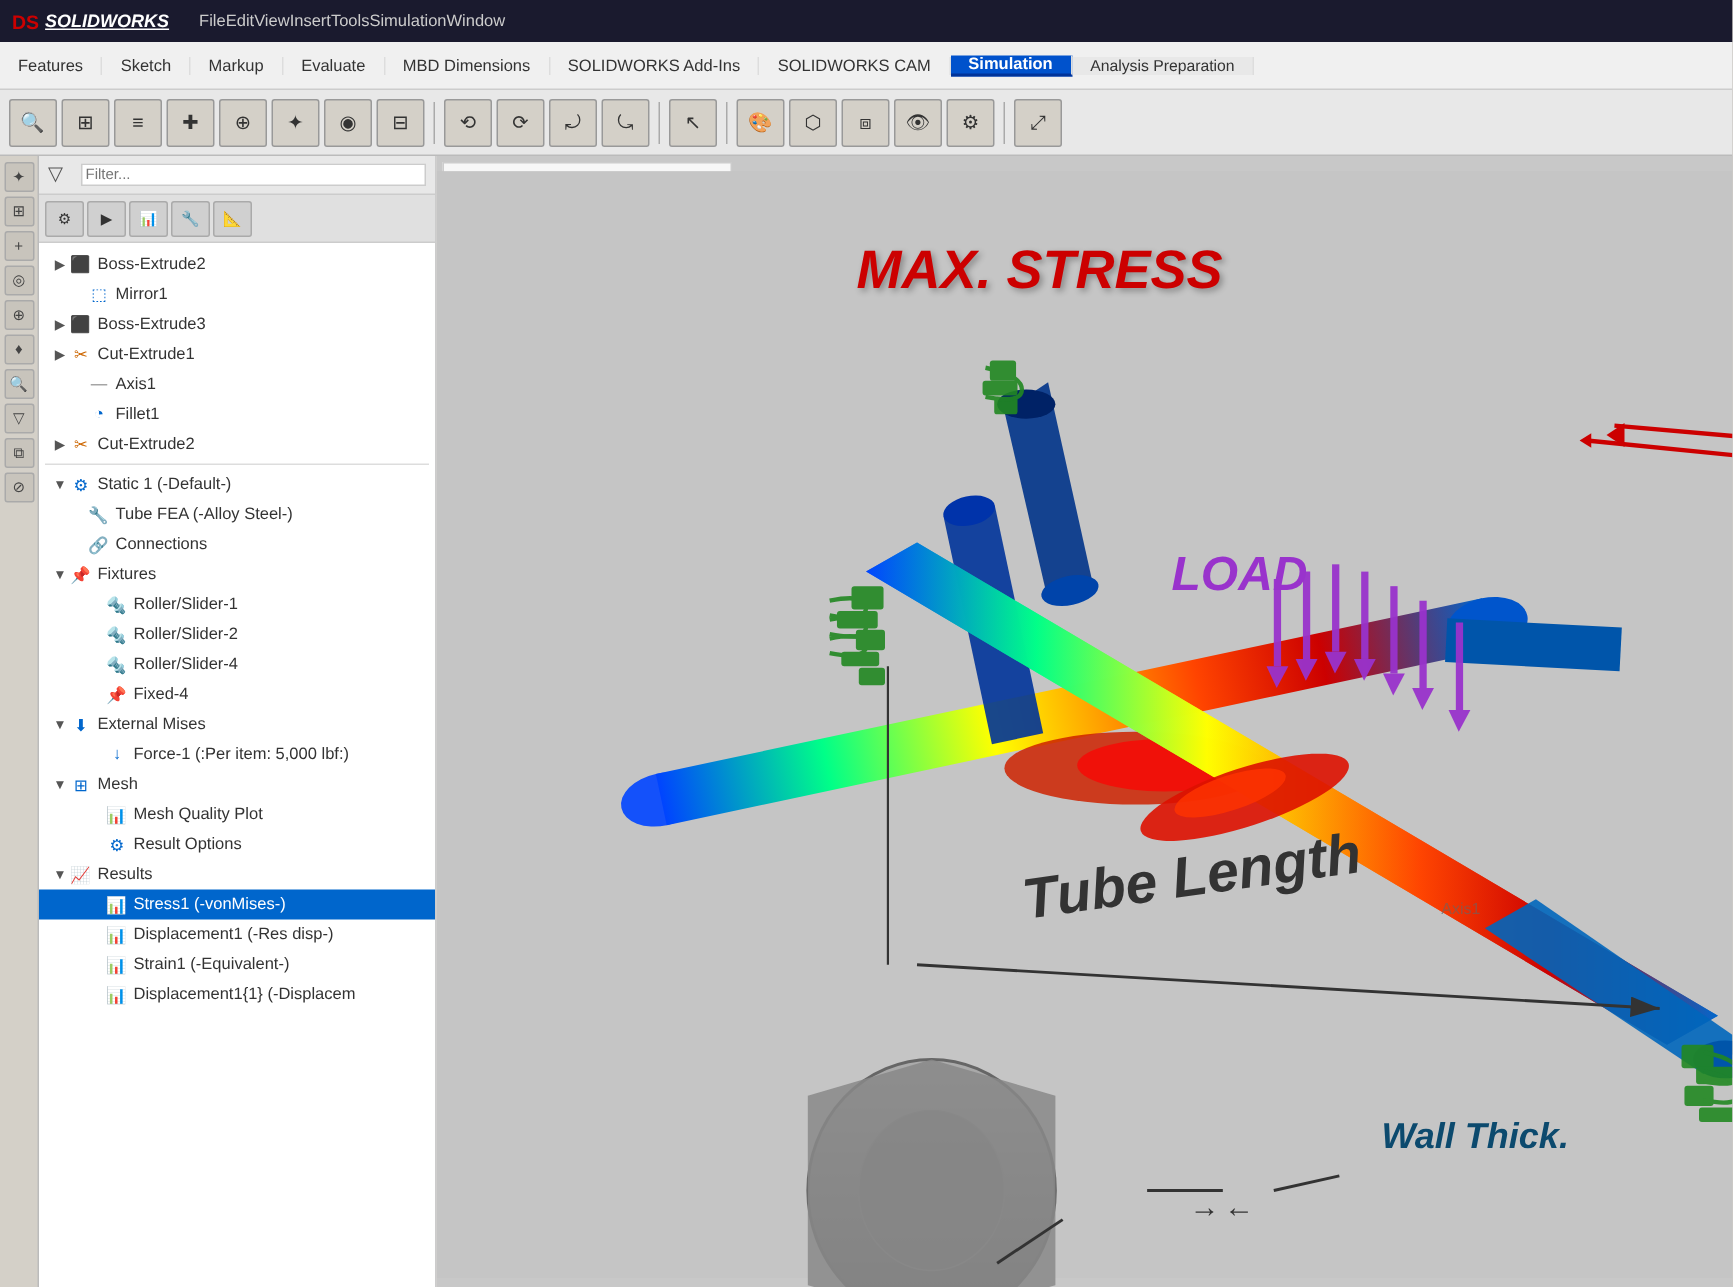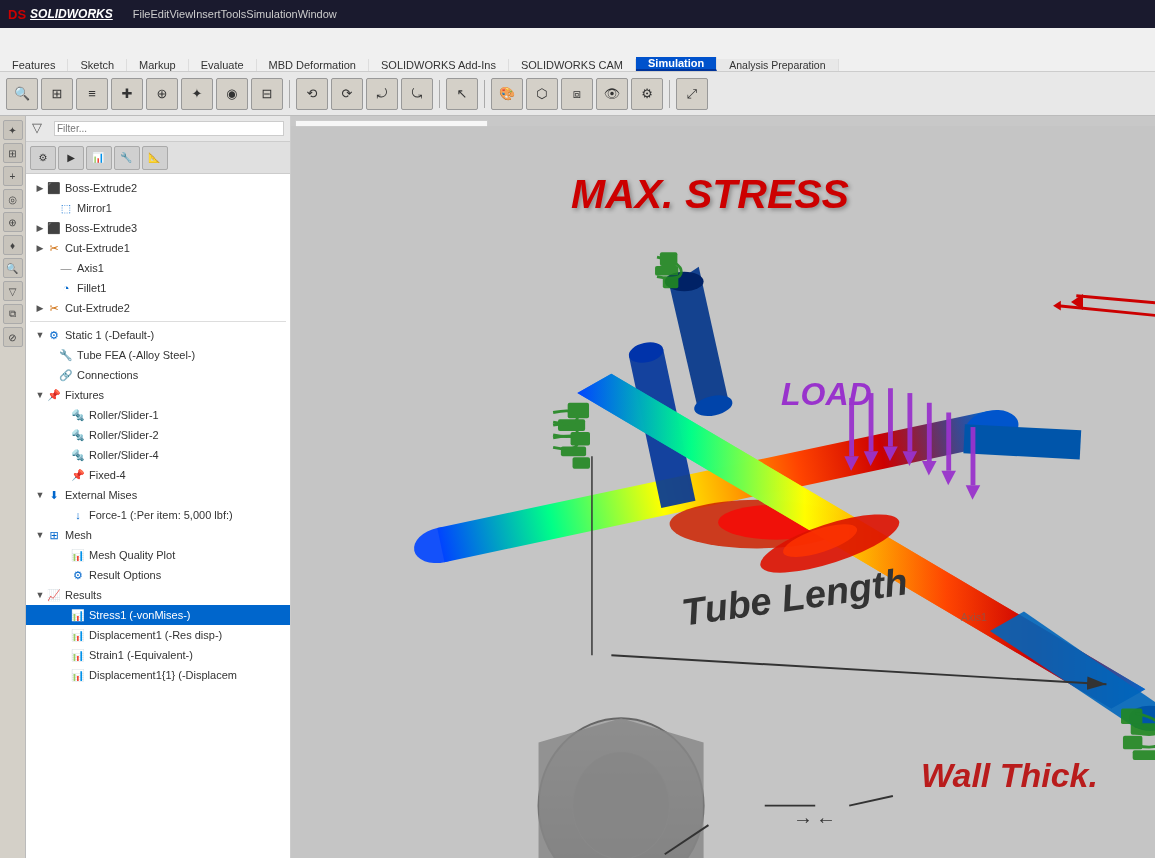--- a/index.html
+++ b/index.html
@@ -7,21 +7,21 @@
 
     
     #titlebar { height: 28px; background: #1a1a2e; display: flex; align-items: center; padding: 0 8px; gap: 8px; }
     #titlebar .logo { color: white; font-weight: bold; font-size: 12px; display: flex; align-items: center; gap: 4px; }
     .logo-sw { color: #cc0000; font-weight: bold; font-size: 13px; }
     .logo-text { color: white; font-size: 12px; font-style: italic; text-decoration: underline; }
     #titlebar .menu-items { display: flex; margin-left: 12px; }
     .menu-item { color: #cccccc; font-size: 11px; cursor: pointer; }
 
     
-    #ribbon { height: 44px; background: #f0f0f0; border-bottom: 1px solid #ccc; display: flex; align-items: flex-end; }
+    #ribbon { height: 32px; background: #f0f0f0; border-bottom: 1px solid #ccc; display: flex; align-items: center; }
     .ribbon-tab { padding: 0 12px; display: flex; align-items: center; font-size: 11px; color: #333; cursor: pointer; border-right: 1px solid #ddd; }
     .ribbon-tab.active { background: white; color: #003399; border-bottom: 2px solid #003399; font-weight: bold; }
     .ribbon-tab.simulation { background: #0052cc; color: white; }
     .ribbon-tab.analysis-prep { background: #e8e8e8; color: #333; font-size: 10.5px; }
 
     
     #top-toolbar { height: 44px; background: #e8e8e8; border-bottom: 1px solid #bbb; display: flex; align-items: center; padding: 0 6px; gap: 3px; }
     .toolbar-btn { width: 32px; height: 32px; background: #d4d0c8; border: 1px solid #999; border-radius: 2px; display: flex; align-items: center; justify-content: center; cursor: pointer; color: #333; font-size: 13px; }
     .toolbar-sep { width: 1px; height: 28px; background: #aaa; margin: 0 3px; }
 
@@ -56,24 +56,24 @@
     #model-info { position: absolute; top: 4px; left: 4px; background: rgba(255,255,255,0.85); padding: 4px 8px; font-size: 10.5px; line-height: 1.5; color: #333; border: 1px solid #ccc; }
 
     
     #color-legend { position: absolute; top: 80px; right: 20px; width: 100px; }
     .legend-title { font-size: 11px; color: #333; margin-bottom: 3px; text-align: center; font-weight: bold; }
     .legend-bar { width: 30px; height: 240px; background: linear-gradient(to bottom, #8b0000, #cc0000, #ff4400, #ff8800, #ffcc00, #ffff00, #ccff00, #88ff00, #00ff00, #00ffcc, #00ccff, #0088ff, #0044ff, #0000cc, #000066); margin: 0 auto; position: relative; }
     .yield-line { margin-top: 8px; display: flex; align-items: center; font-size: 10px; color: #333; }
     .yield-arrow { color: #cc0000; margin-right: 3px; }
 
     
-    .annotation-max-stress { position: absolute; top: 55px; left: 280px; font-size: 41px; font-weight: bold; color: #cc0000; font-style: italic; text-shadow: 2px 2px 4px rgba(0,0,0,0.3); font-family: Arial Black, Arial, sans-serif; }
+    .annotation-max-stress { position: absolute; top: 55px; left: 280px; font-size: 36px; font-weight: bold; color: #cc0000; font-style: italic; text-shadow: 2px 2px 4px rgba(0,0,0,0.3); font-family: Arial Black, Arial, sans-serif; }
     .annotation-load { position: absolute; top: 260px; left: 490px; font-size: 32px; font-weight: bold; color: #9933cc; font-style: italic; font-family: Arial Black, Arial, sans-serif; }
     .annotation-tube-length { position: absolute; top: 460px; left: 390px; font-size: 38px; font-weight: bold; color: #333; font-style: italic; font-family: Arial Black, Arial, sans-serif; transform: rotate(-8deg); }
-    .annotation-wall-thick { position: absolute; top: 640px; left: 630px; font-size: 34px; font-weight: bold; color: #b91c1c; font-style: italic; font-family: Arial Black, Arial, sans-serif; }
+    .annotation-wall-thick { position: absolute; top: 640px; left: 630px; font-size: 24px; font-weight: bold; color: #0c4a6e; font-style: italic; font-family: Arial Black, Arial, sans-serif; }
     .annotation-tube-od { position: absolute; top: 750px; left: 175px; font-size: 38px; font-weight: bold; color: #333; font-style: italic; font-family: Arial Black, Arial, sans-serif; }
 
     
     #feature-tree::-webkit-scrollbar { width: 8px; }
     #feature-tree::-webkit-scrollbar-track { background: #f0f0f0; }
     #feature-tree::-webkit-scrollbar-thumb { background: #bbb; border-radius: 4px; }
 
     
     #filter-bar { height: 26px; background: #e8e8e8; border-bottom: 1px solid #ccc; display: flex; align-items: center; padding: 0 6px; gap: 4px; }
     .filter-icon { width: 18px; height: 18px; color: #555; font-size: 13px; }
@@ -105,21 +105,21 @@
     <span class="menu-item">Simulation</span>
     <span class="menu-item">Window</span>
   </div>
 </div>
 
 <div id="ribbon">
   <div class="ribbon-tab">Features</div>
   <div class="ribbon-tab">Sketch</div>
   <div class="ribbon-tab">Markup</div>
   <div class="ribbon-tab">Evaluate</div>
-  <div class="ribbon-tab">MBD Deformation</div>
+  <div class="ribbon-tab">MBD Dimensions</div>
   <div class="ribbon-tab">SOLIDWORKS Add-Ins</div>
   <div class="ribbon-tab">SOLIDWORKS CAM</div>
   <div class="ribbon-tab simulation active">Simulation</div>
   <div class="ribbon-tab analysis-prep">Analysis Preparation</div>
 </div>
 
 <div id="top-toolbar">
   <div class="toolbar-btn">🔍</div>
   <div class="toolbar-btn">⊞</div>
   <div class="toolbar-btn">≡</div>

